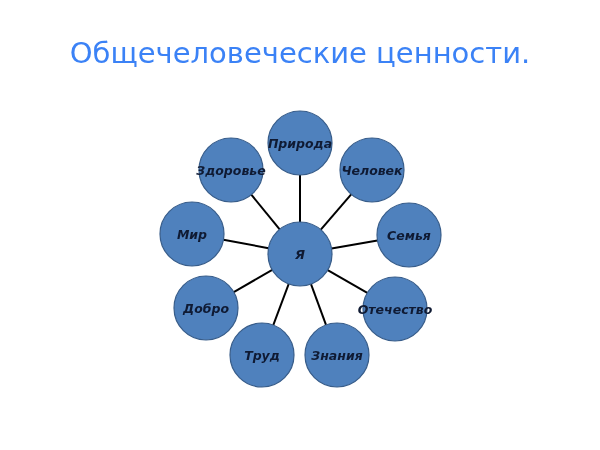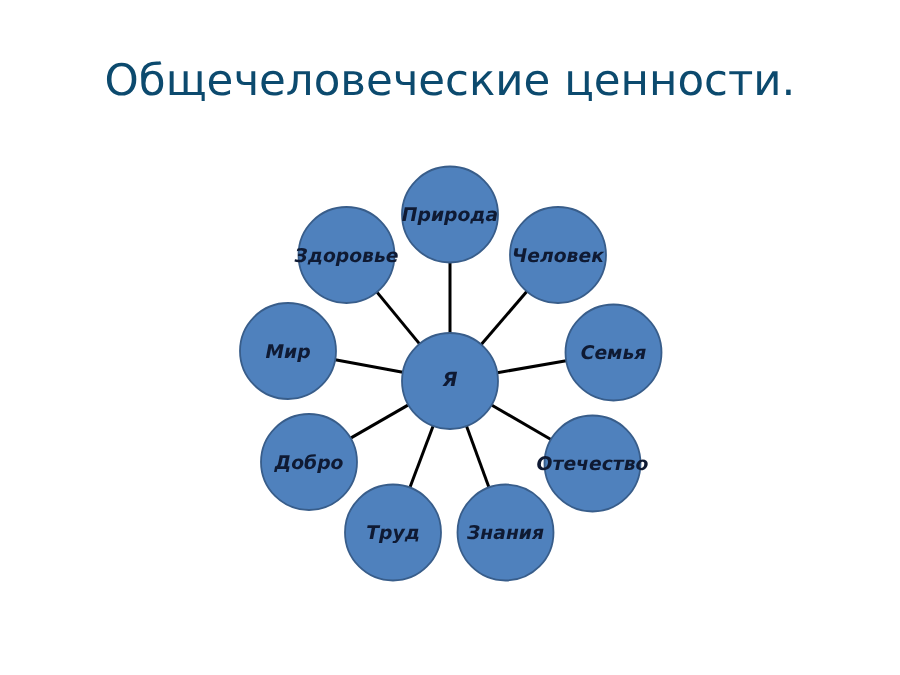--- a/index.html
+++ b/index.html
@@ -15,21 +15,21 @@
       font-family: "Liberation Sans", "DejaVu Sans", sans-serif;
     }
     .title {
       position: absolute;
       left: 0;
       top: 36px;
       width: 600px;
       text-align: center;
       font-family: "DejaVu Sans", "Liberation Sans", sans-serif;
       font-size: 29px;
-      color: #0c4a6e;
+      color: #3b82f6;
       letter-spacing: 0px;
     }
     svg.diagram {
       position: absolute;
       left: 0;
       top: 0;
     }
     .node-label {
       font-family: "DejaVu Sans", "Liberation Sans", sans-serif;
       font-style: italic;

